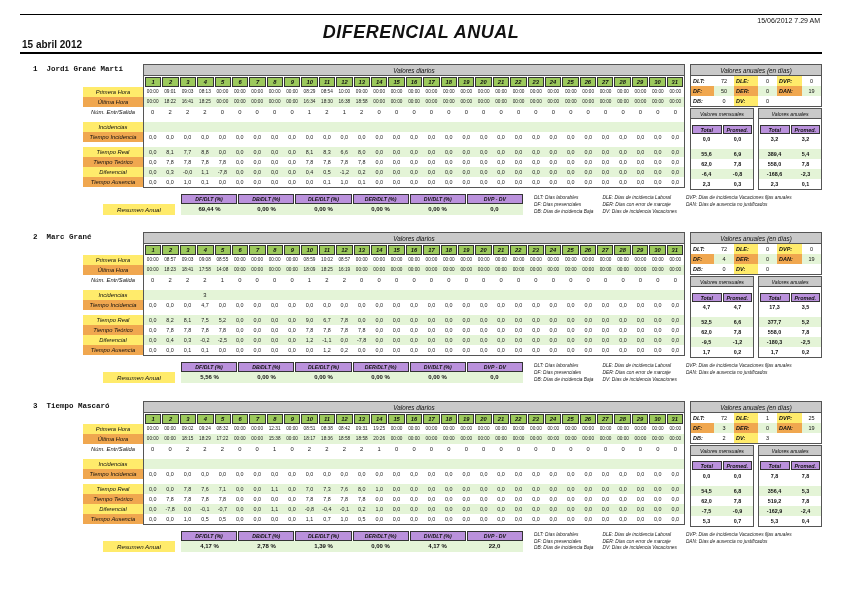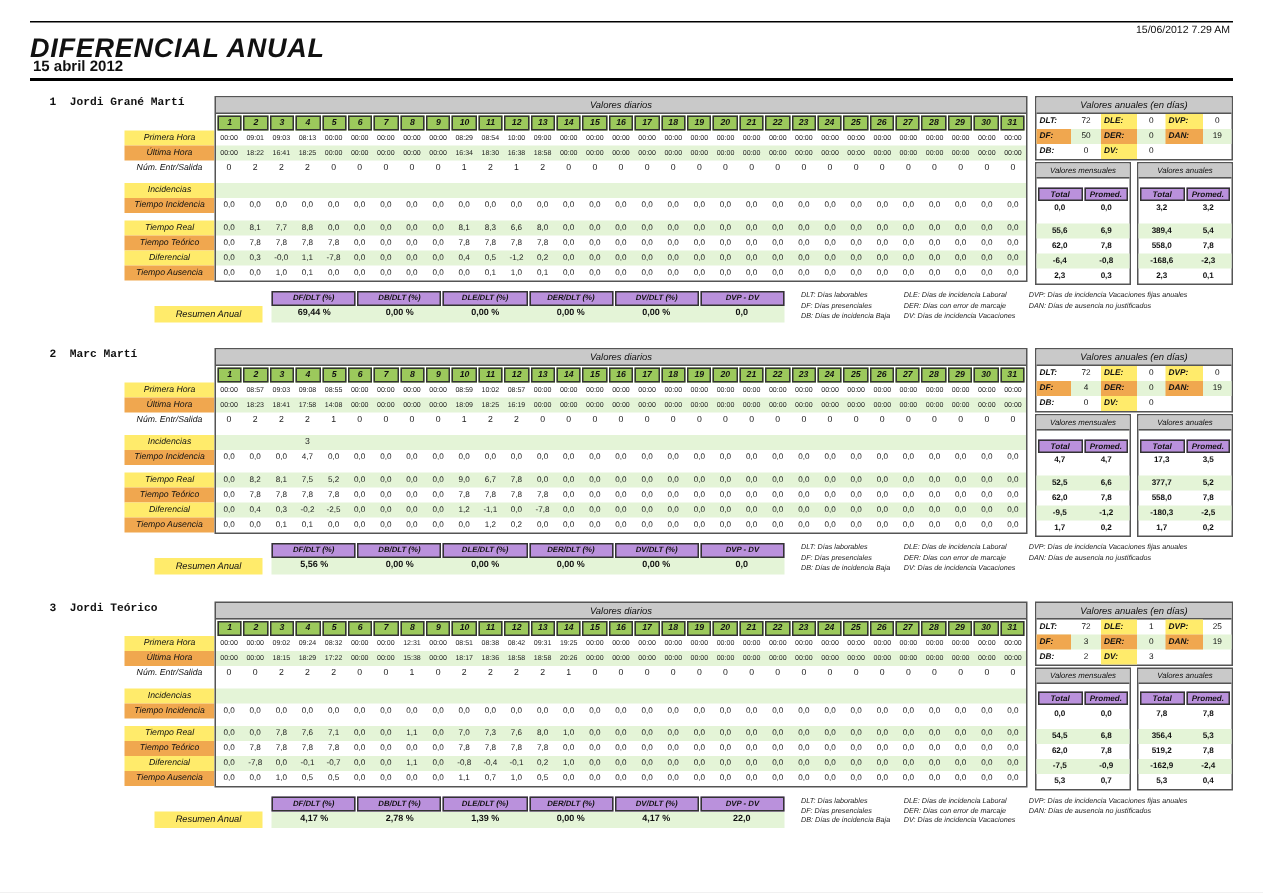--- a/index.html
+++ b/index.html
@@ -5,21 +5,21 @@
   *{box-sizing:border-box;margin:0;padding:0;}
   html,body{background:#e8e8e8;}
   .page{width:842px;height:595px;background:#ffffff;padding:14px 20px 0 20px;
         font-family:"Liberation Sans",sans-serif;color:#111;position:relative;overflow:hidden;}
   
   .page-header{position:relative;height:40px;margin-bottom:10px;}
   .rule-top{border-top:1.2px solid #000;}
   .rule-bottom{border-top:2px solid #000;position:absolute;left:0;right:0;bottom:0;}
   .hdr-ts{position:absolute;right:2px;top:3px;font-size:7px;}
   .hdr-date{position:absolute;left:2px;bottom:4px;font-weight:bold;font-size:10px;}
-  .hdr-title{text-align:left;font-size:18px;font-weight:bold;font-style:italic;
+  .hdr-title{text-align:center;font-size:18px;font-weight:bold;font-style:italic;
              padding-top:7px;letter-spacing:.5px;}
   
   .section{position:relative;padding-left:63px;margin-bottom:17px;}
   .sec-title{position:absolute;left:13px;top:1px;font-size:7.5px;font-weight:bold;white-space:nowrap;font-family:Liberation Mono, monospace;}
   .sec-num{margin-right:9px;}
   .sec-table{display:flex;align-items:flex-start;}
   .lbl-col{width:60px;flex:none;padding-top:1px;}
   .days-col{flex:1;border:1px solid #555;background:#fff;min-width:0;}
   .col-gap{width:5px;flex:none;}
   .right-col{width:132px;flex:none;}
@@ -578,21 +578,21 @@
               <div class="leg-line">DV: Días de incidencia Vacaciones</div>
             </div>
             <div class="leg-col">
               <div class="leg-line">DVP: Días de incidencia Vacaciones fijas anuales</div>
               <div class="leg-line">DAN: Días de ausencia no justificados</div>
             </div>
           </div>
         </div>
       </div>
       <div class="section">
-        <div class="sec-title"><span class="sec-num">2</span><span class="sec-name">Marc Martí</span></div>
+        <div class="sec-title"><span class="sec-num">2</span><span class="sec-name">Marc Grané</span></div>
         <div class="sec-table">
           <div class="lbl-col">
             <div class="r"></div>
             <div class="r" style="height: 12px;"></div>
             <div class="r">
               <span class="lbl yellow">Primera Hora</span>
             </div>
             <div class="r">
               <span class="lbl orange">Última Hora</span>
             </div>
@@ -1076,21 +1076,21 @@
               <div class="leg-line">DV: Días de incidencia Vacaciones</div>
             </div>
             <div class="leg-col">
               <div class="leg-line">DVP: Días de incidencia Vacaciones fijas anuales</div>
               <div class="leg-line">DAN: Días de ausencia no justificados</div>
             </div>
           </div>
         </div>
       </div>
       <div class="section">
-        <div class="sec-title"><span class="sec-num">3</span><span class="sec-name">Jordi Teórico</span></div>
+        <div class="sec-title"><span class="sec-num">3</span><span class="sec-name">Tiempo Mascaró</span></div>
         <div class="sec-table">
           <div class="lbl-col">
             <div class="r"></div>
             <div class="r" style="height: 12px;"></div>
             <div class="r">
               <span class="lbl yellow">Primera Hora</span>
             </div>
             <div class="r">
               <span class="lbl orange">Última Hora</span>
             </div>

